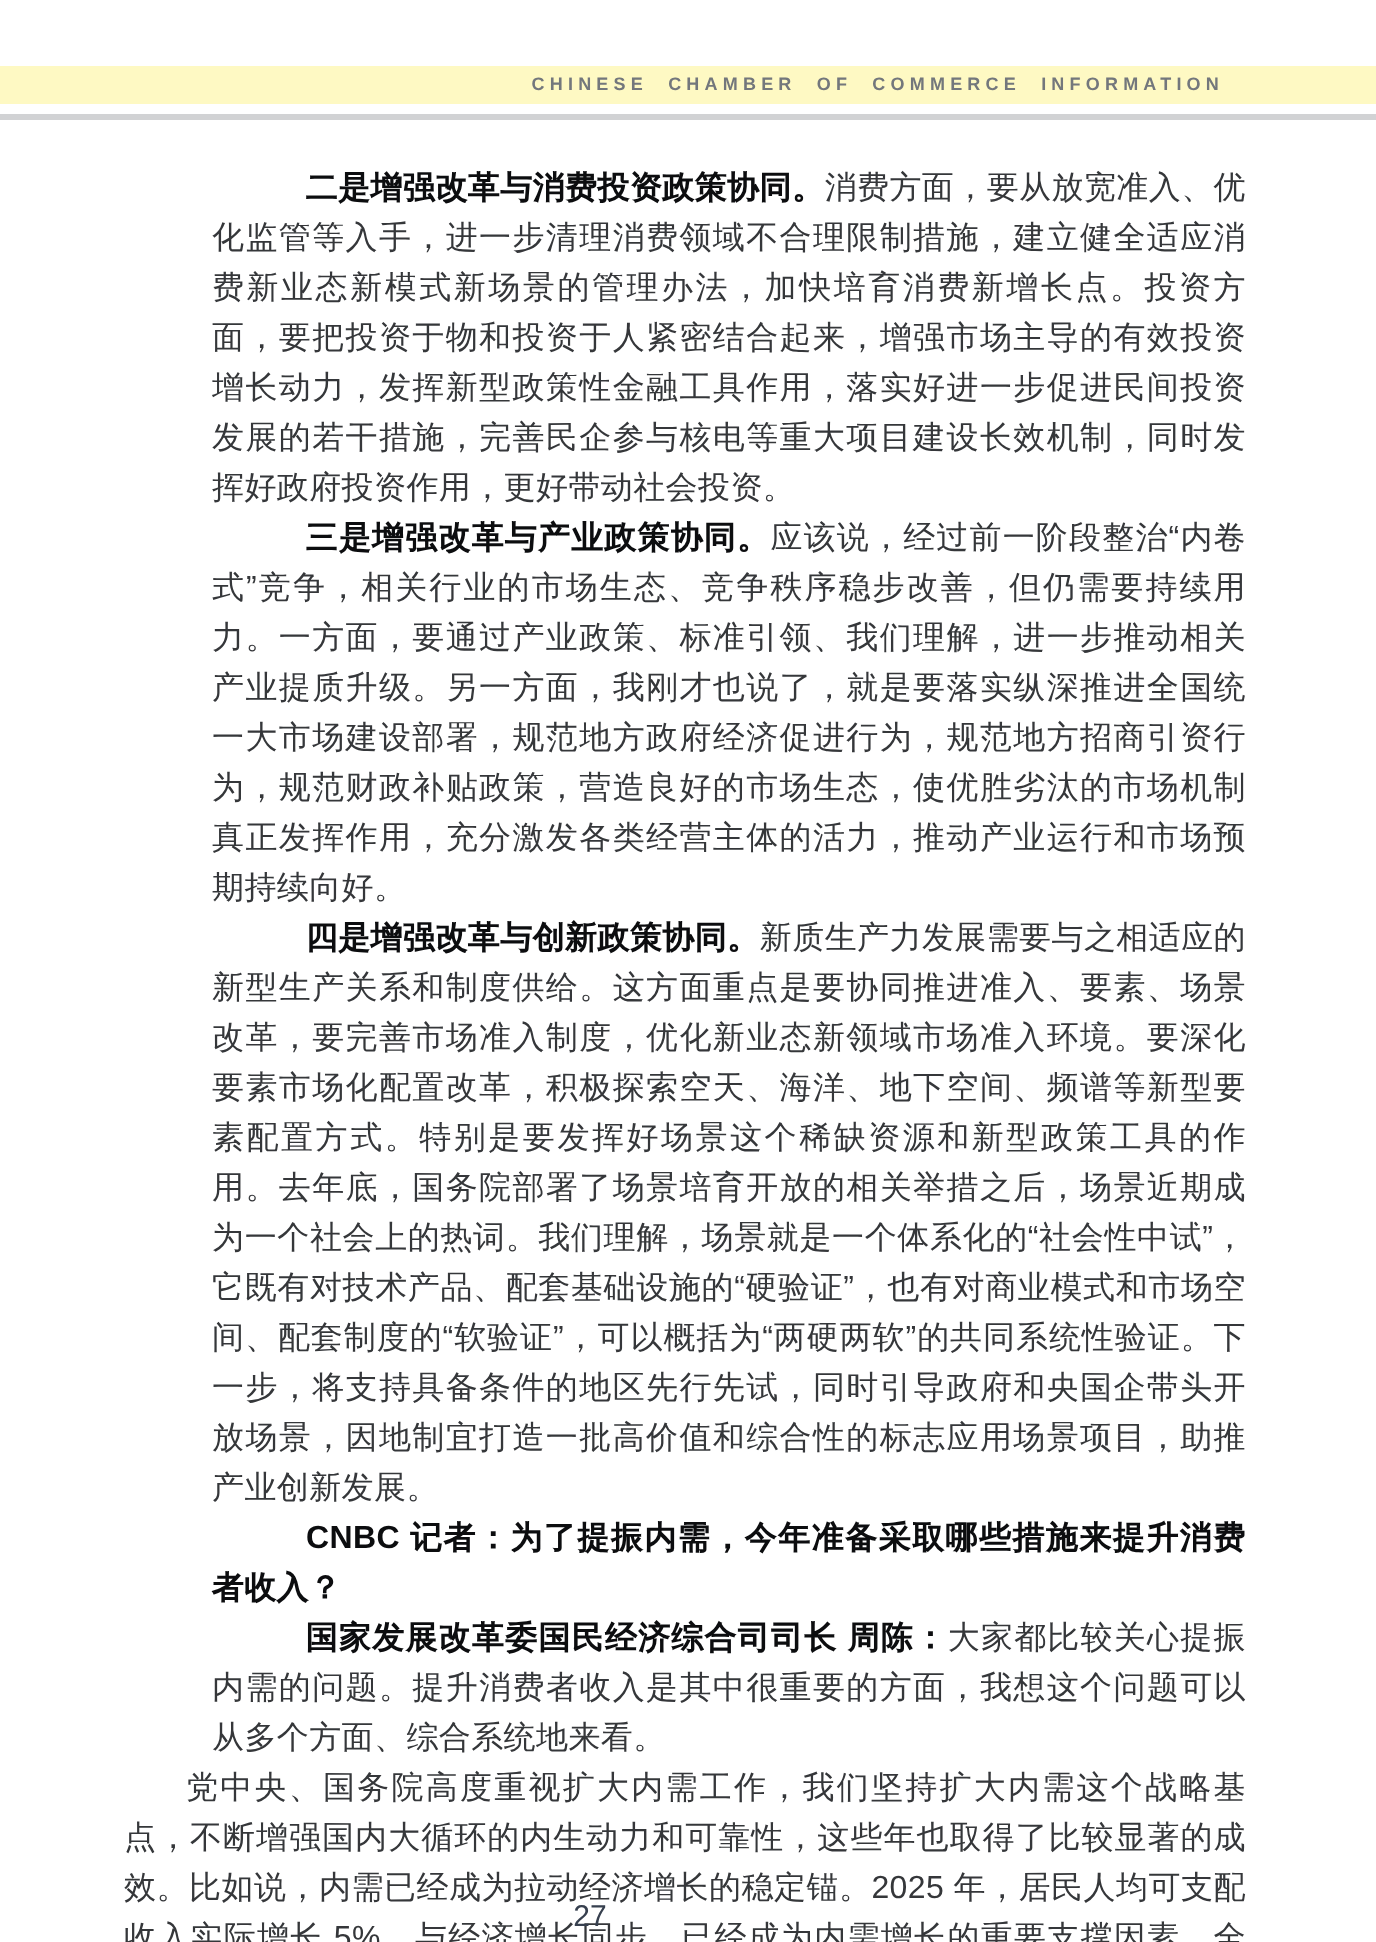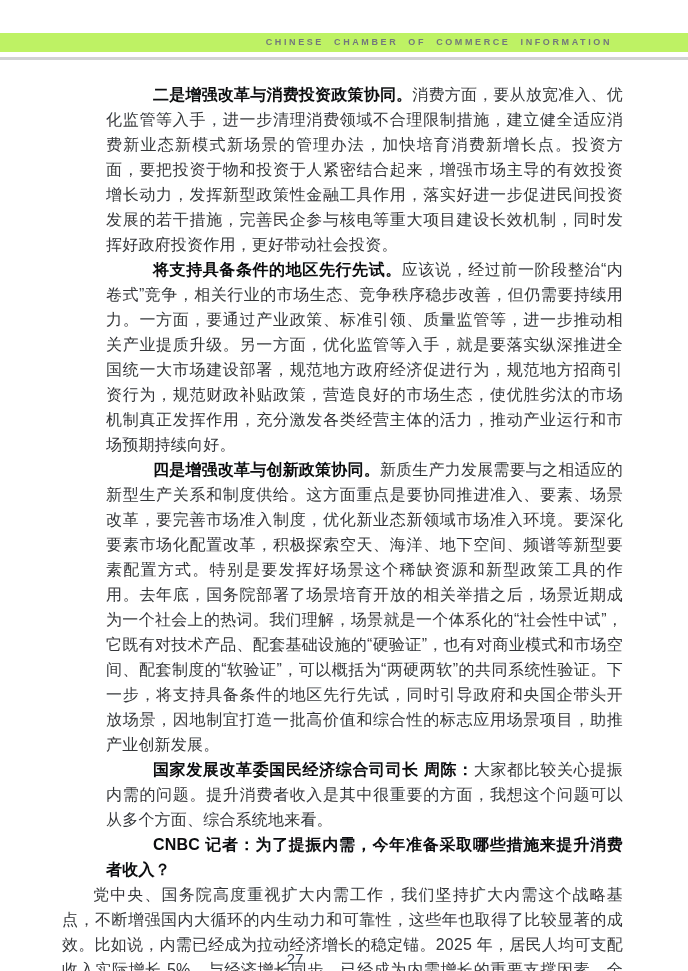--- a/index.html
+++ b/index.html
@@ -8,21 +8,21 @@
     width: 688px;
     height: 971px;
     background: #ffffff;
     overflow: hidden;
     font-family: "Liberation Sans", sans-serif;
   }
   .header-bar {
     position: absolute;
     left: 0; top: 33px;
     width: 688px; height: 19px;
-    background: #bef264;
+    background: #fef9c3;
   }
   .header-title {
     position: absolute;
     right: 76px; top: 0;
     height: 19px;
     line-height: 19px;
     font-size: 9px;
     font-weight: bold;
     letter-spacing: 2.6px;
     word-spacing: 5px;
@@ -69,22 +69,22 @@
 <div class="page">
 
   <div class="header-bar">
     <div class="header-title">CHINESE CHAMBER OF COMMERCE INFORMATION</div>
   </div>
 
   <div class="header-rule"></div>
 
   <div class="article">
       <p class="para indent-large"><b>二是增强改革与消费投资政策协同。</b><span>消费方面，要从放宽准入、优化监管等入手，进一步清理消费领域不合理限制措施，建立健全适应消费新业态新模式新场景的管理办法，加快培育消费新增长点。投资方面，要把投资于物和投资于人紧密结合起来，增强市场主导的有效投资增长动力，发挥新型政策性金融工具作用，落实好进一步促进民间投资发展的若干措施，完善民企参与核电等重大项目建设长效机制，同时发挥好政府投资作用，更好带动社会投资。</span></p>
-      <p class="para indent-large"><b>将支持具备条件的地区先行先试。</b><span>应该说，经过前一阶段整治“内卷式”竞争，相关行业的市场生态、竞争秩序稳步改善，但仍需要持续用力。一方面，要通过产业政策、标准引领、质量监管等，进一步推动相关产业提质升级。另一方面，优化监管等入手，就是要落实纵深推进全国统一大市场建设部署，规范地方政府经济促进行为，规范地方招商引资行为，规范财政补贴政策，营造良好的市场生态，使优胜劣汰的市场机制真正发挥作用，充分激发各类经营主体的活力，推动产业运行和市场预期持续向好。</span></p>
+      <p class="para indent-large"><b>三是增强改革与产业政策协同。</b><span>应该说，经过前一阶段整治“内卷式”竞争，相关行业的市场生态、竞争秩序稳步改善，但仍需要持续用力。一方面，要通过产业政策、标准引领、我们理解，进一步推动相关产业提质升级。另一方面，我刚才也说了，就是要落实纵深推进全国统一大市场建设部署，规范地方政府经济促进行为，规范地方招商引资行为，规范财政补贴政策，营造良好的市场生态，使优胜劣汰的市场机制真正发挥作用，充分激发各类经营主体的活力，推动产业运行和市场预期持续向好。</span></p>
       <p class="para indent-large"><b>四是增强改革与创新政策协同。</b><span>新质生产力发展需要与之相适应的新型生产关系和制度供给。这方面重点是要协同推进准入、要素、场景改革，要完善市场准入制度，优化新业态新领域市场准入环境。要深化要素市场化配置改革，积极探索空天、海洋、地下空间、频谱等新型要素配置方式。特别是要发挥好场景这个稀缺资源和新型政策工具的作用。去年底，国务院部署了场景培育开放的相关举措之后，场景近期成为一个社会上的热词。我们理解，场景就是一个体系化的“社会性中试”，它既有对技术产品、配套基础设施的“硬验证”，也有对商业模式和市场空间、配套制度的“软验证”，可以概括为“两硬两软”的共同系统性验证。下一步，将支持具备条件的地区先行先试，同时引导政府和央国企带头开放场景，因地制宜打造一批高价值和综合性的标志应用场景项目，助推产业创新发展。</span></p>
+      <p class="para indent-large"><b>CNBC 记者：为了提振内需，今年准备采取哪些措施来提升消费者收入？</b></p>
       <p class="para indent-large"><b>国家发展改革委国民经济综合司司长 周陈：</b><span>大家都比较关心提振内需的问题。提升消费者收入是其中很重要的方面，我想这个问题可以从多个方面、综合系统地来看。</span></p>
-      <p class="para indent-large"><b>CNBC 记者：为了提振内需，今年准备采取哪些措施来提升消费者收入？</b></p>
       <p class="para indent-normal"><span>党中央、国务院高度重视扩大内需工作，我们坚持扩大内需这个战略基点，不断增强国内大循环的内生动力和可靠性，这些年也取得了比较显著的成效。比如说，内需已经成为拉动经济增长的稳定锚。2025 年，居民人均可支配收入实际增长 5%，与经济增长同步，已经成为内需增长的重要支撑因素。全年内需对经济增长的贡献率超过 67%，就是 2/3，其中消费贡献率达到了 52%。新需求引领新供给，新供给创造新需求，已经形成了良性互动。内需已经成为驱动转型升级的主动力。我们看到消费在向新而行，新能源汽车、网络销售</span></p>
     </div>
 
   <div class="page-number">27</div>
 
 </div>
 
 </body></html>

